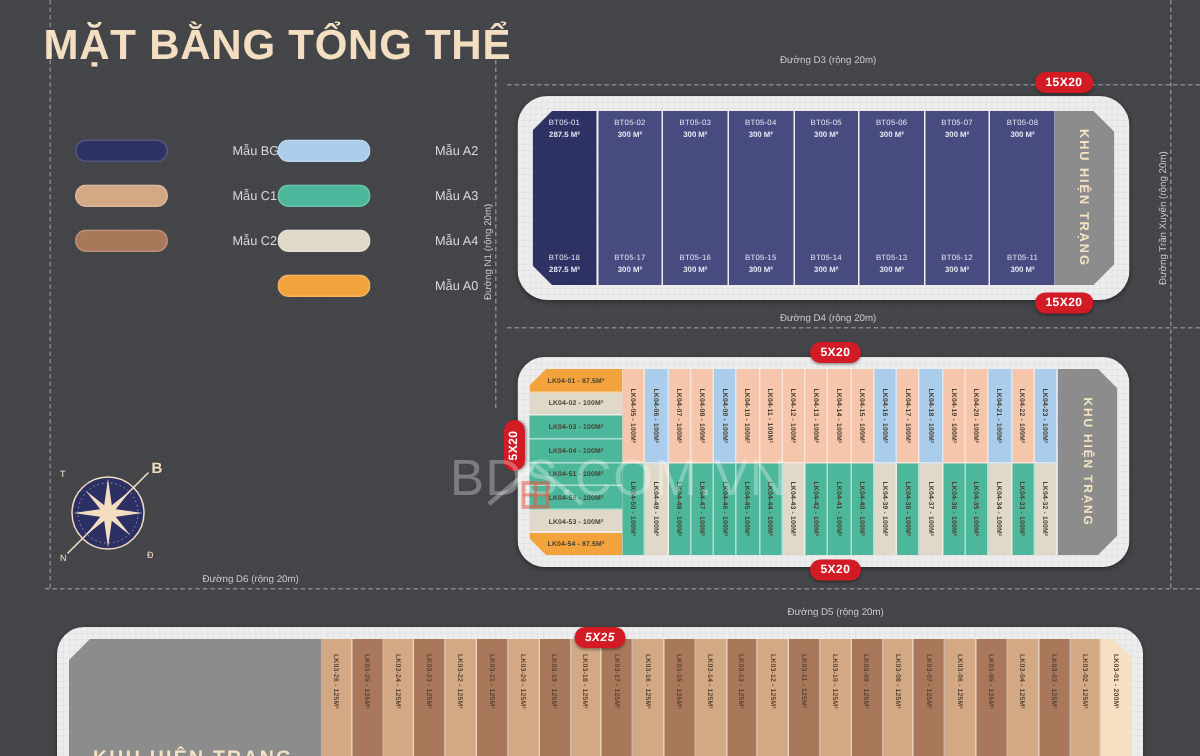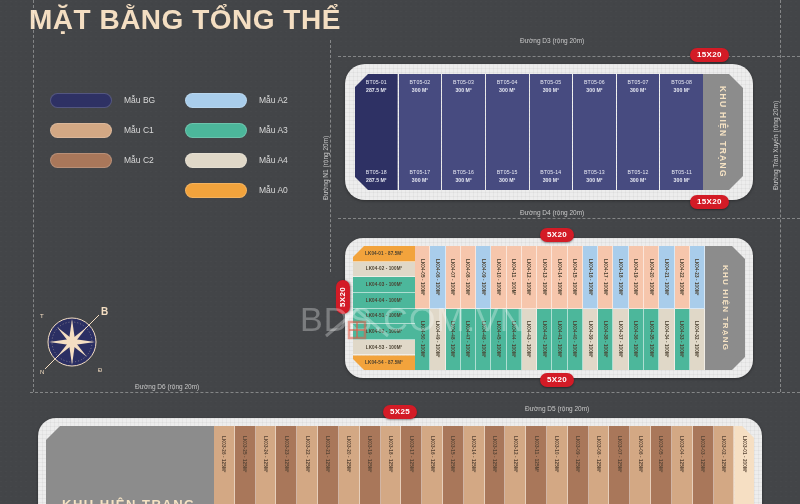--- a/index.html
+++ b/index.html
@@ -14,33 +14,33 @@
     background: #434548;
     background-image:
       radial-gradient(circle at 20% 30%, rgba(255,255,255,0.015) 0 1px, transparent 1px),
       radial-gradient(circle at 70% 60%, rgba(0,0,0,0.02) 0 1px, transparent 1px);
     background-size: 5px 5px, 7px 7px;
     overflow: hidden;
   }
 
   
   .title {
-    position: absolute; left: 29px; top: 4px;
+    position: absolute; left: 29px; top: 14px;
     font-size: 28px; font-weight: bold;
     letter-spacing: .5px;
     color: #F4DEC2;
     white-space: nowrap;
   }
 
   
   .legend { position: absolute; left: 50px; top: 85px; width: 260px; }
   .legend-col { position: absolute; top: 0; }
   .legend-col.c1 { left: 0; }
   .legend-col.c2 { left: 135px; }
-  .legend-row { display: flex; align-items: center; height: 30px; }
+  .legend-row { display: flex; align-items: center; height: 30px; gap: 31px; }
   .swatch {
     width: 62px; height: 15px; border-radius: 8px;
     border: 1px solid rgba(255,255,255,0.18);
     flex: none;
   }
   .legend-label {
     margin-left: 12px; font-size: 8.5px; color: #D9D9D9;
     white-space: nowrap;
   }
 
@@ -628,21 +628,21 @@
           </div>
           <div class="lk03-col" style="background: rgb(211, 168, 132);">
             <span>LK03-02 - 125M²</span>
           </div>
           <div class="lk03-col end" style="background: rgb(246, 223, 195);">
             <span>LK03-01 - 200M²</span>
           </div>
         </div>
     </div>
   </div>
-  <div class="badge" style="left:383px; top:405px;">5X25</div>
+  <div class="badge" style="left:383px; top:418px;font-style:italic;">5X25</div>
 
   <div class="wm-roof">
     <svg width="70" height="34" viewBox="0 0 70 34">
       <path d="M4 30 L35 4 L66 30" fill="none" stroke="rgba(255,255,255,0.30)" stroke-width="3"></path>
       <rect x="27" y="16" width="16" height="16" fill="none" stroke="rgba(230,90,70,0.55)" stroke-width="2.5"></rect>
       <line x1="35" y1="16" x2="35" y2="32" stroke="rgba(230,90,70,0.55)" stroke-width="2"></line>
       <line x1="27" y1="24" x2="43" y2="24" stroke="rgba(230,90,70,0.55)" stroke-width="2"></line>
     </svg>
   </div>
   <div class="watermark">BDS.COM.VN</div>

